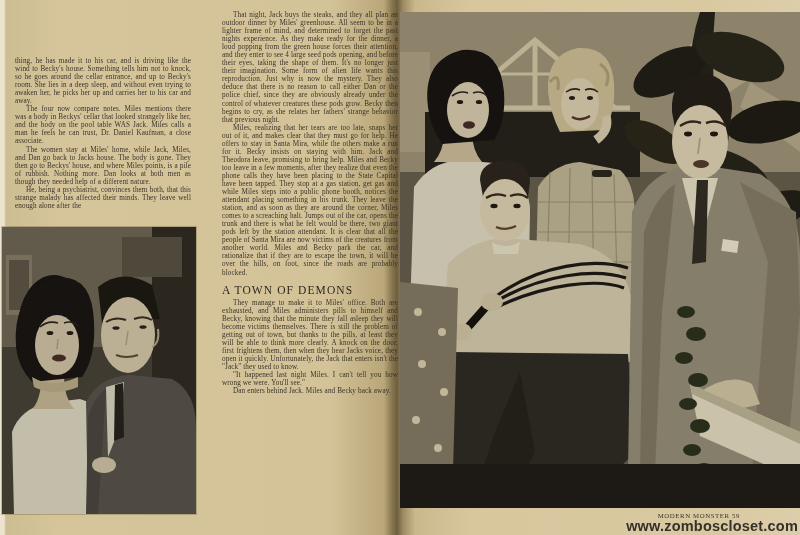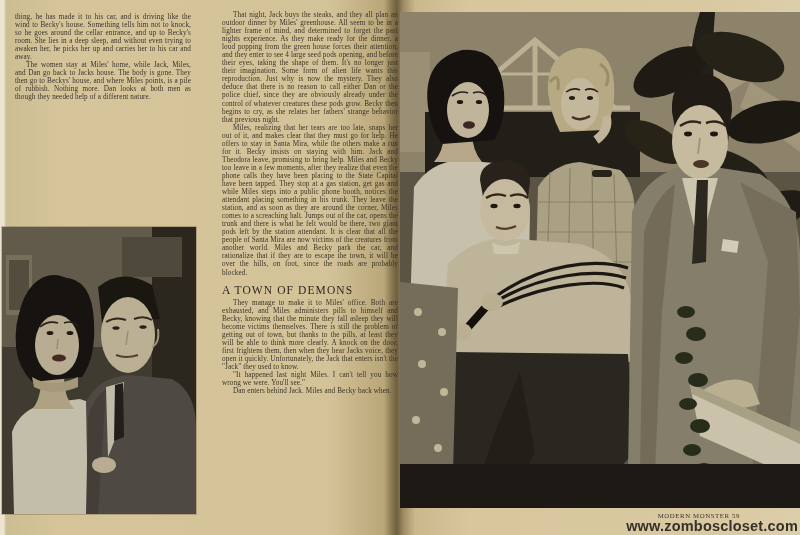--- a/index.html
+++ b/index.html
@@ -19,21 +19,21 @@
   }
   
   #spread{background:
       linear-gradient(90deg,
         #ece4cf 0px,#ece4cf 4px,#cdbd92 6px,#d6c59b 60px,#d4c398 330px,
         #b9a679 384px,#87764f 392px,#6f5f40 397px,#9c8a61 403px,
         #c9b88c 415px,#d8c79d 470px,#d9c9a0 700px,#dcceaa 800px);}
   .col{position:absolute;color:var(--ink);font-size:7.2px;line-height:8.05px;
        text-align:justify;letter-spacing:.1px;}
   .col p{margin:0;text-indent:11px;}
-  .col p.noindent{text-indent:0;}
+  .col p.noindent{text-indent:0;margin-top:44px;}
   #col1{left:15px;top:13px;width:176px;height:200px;}
   #col2{left:222px;top:11px;width:176px;height:499px;overflow:hidden;}
   #sec-heading{font-weight:normal;font-size:11.5px;letter-spacing:1.1px;
        margin:9px 0 5px 0;text-indent:0;color:#2c2720;white-space:nowrap;}
   .photo{position:absolute;box-shadow:0 0 0 1px rgba(60,50,30,.25);}
   #photo-left{left:2px;top:227px;width:194px;height:287px;}
   #photo-right{left:400px;top:12px;width:400px;height:496px;box-shadow:none;}
   .pagefoot{position:absolute;color:#3b352b;font-size:7.5px;letter-spacing:.8px;}
   #foot-left{left:28px;top:517px;margin-top:20px;}
   #foot-right{right:60px;top:512px;font-size:6.8px;letter-spacing:.6px;}
@@ -42,21 +42,23 @@
      letter-spacing:.2px;margin-left:9px;}
   svg{display:block;width:100%;height:100%;}
 </style>
 </head>
 <body>
 
 <div id="spread">
 
   <div id="col1" class="col">
     <p class="noindent">thing, he has made it to his car, and is driving like the wind to Becky's house. Something tells him not to knock, so he goes around the cellar entrance, and up to Becky's room. She lies in a deep sleep, and without even trying to awaken her, he picks her up and carries her to his car and away.</p>
+    <p>The four now compare notes. Miles mentions there was a body in Beckys' cellar that looked strangely like her, and the body on the pool table WAS Jack. Miles calls a man he feels he can trust, Dr. Daniel Kaufman, a close associate.</p>
     <p>The women stay at Miles' home, while Jack, Miles, and Dan go back to Jacks house. The body is gone. They then go to Beckys' house, and where Miles points, is a pile of rubbish. Nothing more. Dan looks at both men as though they needed help of a different nature.</p>
+    <p>He, being a psychiatrist, convinces them both, that this strange malady has affected their minds. They leave well enough alone after the</p>
   </div>
 
   <div id="photo-left" class="photo">
     <svg viewBox="0 0 194 287" preserveAspectRatio="none">
       <rect x="0" y="0" width="194" height="287" fill="#454035"></rect>
       <rect x="0" y="0" width="194" height="120" fill="#6d6554"></rect>
       <rect x="150" y="0" width="44" height="287" fill="#2e2a22"></rect>
       <rect x="4" y="28" width="26" height="60" fill="#857b63"></rect>
       <rect x="7" y="33" width="20" height="50" fill="#5d5546"></rect>
       <rect x="120" y="10" width="60" height="40" fill="#565040"></rect>
@@ -93,21 +95,21 @@
       <rect x="0" y="0" width="194" height="287" fill="#1c1812" opacity="0.12"></rect>
     </svg>
   </div>
 
   <div id="col2" class="col">
     <p>That night, Jack buys the steaks, and they all plan an outdoor dinner by Miles' greenhouse. All seem to be in a lighter frame of mind, and determined to forget the past nights experience. As they make ready for the dinner, a loud popping from the green house forces their attention, and they enter to see 4 large seed pods opening, and before their eyes, taking the shape of them. It's no longer just their imagination. Some form of alien life wants this reproduction. Just why is now the mystery. They also deduce that there is no reason to call either Dan or the police chief, since they are obviously already under the control of whatever creatures these pods grow. Becky then begins to cry, as she relates her fathers' strange behavior that previous night.</p>
     <p>Miles, realizing that her tears are too late, snaps her out of it, and makes clear that they must go for help. He offers to stay in Santa Mira, while the others make a run for it. Becky insists on staying with him. Jack and Theodora leave, promising to bring help. Miles and Becky too leave in a few moments, after they realize that even the phone calls they have been placing to the State Capital have been tapped. They stop at a gas station, get gas and while Miles steps into a public phone booth, notices the attendant placing something in his trunk. They leave the station, and as soon as they are around the corner, Miles comes to a screaching halt. Jumps out of the car, opens the trunk and there is what he felt would be there, two giant pods left by the station attendant. It is clear that all the people of Santa Mira are now victims of the creatures from another world. Miles and Becky park the car, and rationalize that if they are to escape the town, it will be over the hills, on foot, since the roads are probably blocked.</p>
     <p id="sec-heading">A TOWN OF DEMONS</p>
     <p>They manage to make it to Miles' office. Both are exhausted, and Miles administers pills to himself and Becky, knowing that the minute they fall asleep they will become victims themselves. There is still the problem of getting out of town, but thanks to the pills, at least they will be able to think more clearly. A knock on the door, first frightens them, then when they hear Jacks voice, they open it quickly. Unfortunately, the Jack that enters isn't the "Jack" they used to know.</p>
     <p>"It happened last night Miles. I can't tell you how wrong we were. You'll see."</p>
-    <p>Dan enters behind Jack. Miles and Becky back when.</p>
+    <p>Dan enters behind Jack. Miles and Becky back away.</p>
   </div>
 
   <div id="photo-right" class="photo">
     <svg viewBox="0 0 400 496" preserveAspectRatio="none">
       <rect x="0" y="0" width="400" height="496" fill="#615a48"></rect>
       <rect x="0" y="0" width="400" height="160" fill="#978c72"></rect>
       <g stroke="#c9bf9f" stroke-width="5" fill="none">
         <path d="M55,96 L135,28 L215,96"></path>
         <path d="M40,96 L230,96"></path>
         <path d="M135,30 L135,96"></path>

